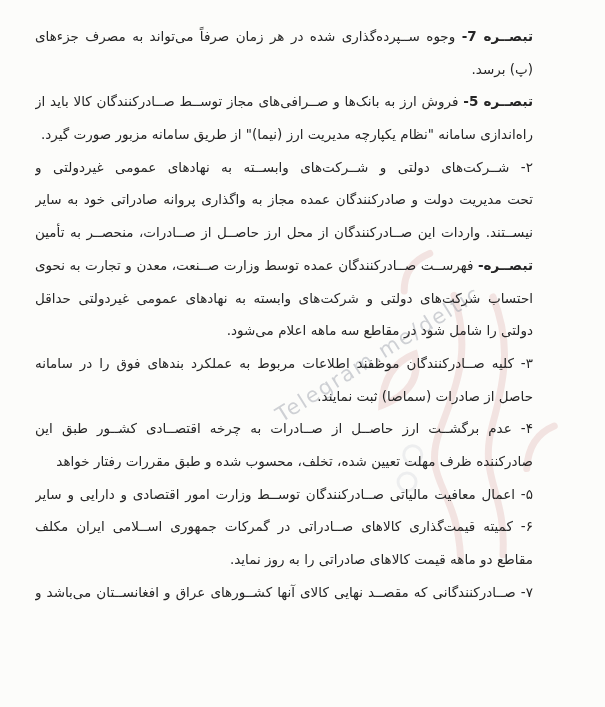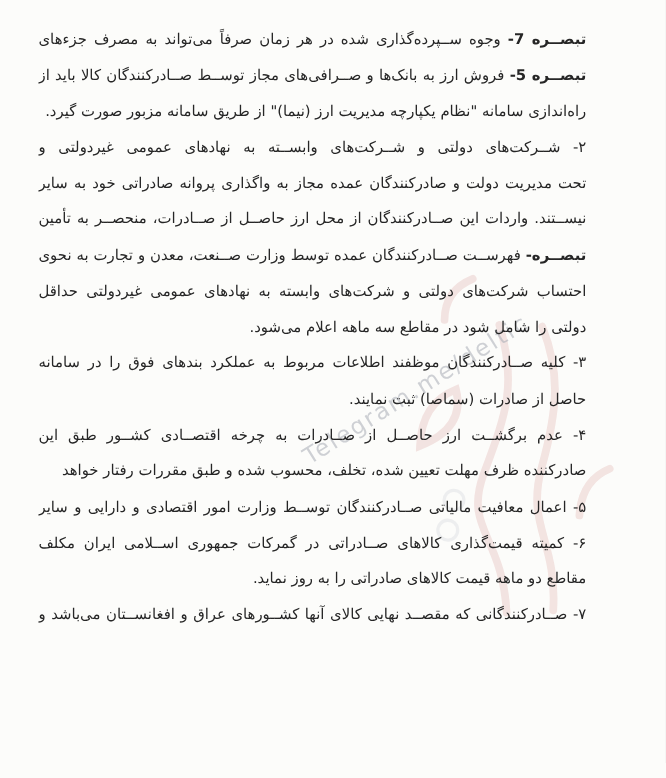--- a/index.html
+++ b/index.html
@@ -85,20 +85,21 @@
         <circle cx="60" cy="210" r="9"></circle>
         <circle cx="84" cy="196" r="9"></circle>
       </g>
     </svg>
     <div class="wm-latin">Telegram.me/deltic</div>
   </div>
 
   <div class="textblock">
 
     <div class="line"><span class="prefix">تبصــره 7-</span> <span>وجوه ســپرده‌گذاری شده در هر زمان صرفاً می‌تواند به مصرف جزءهای (الف)، (ب) و</span></div>
+    <div class="line end"><span>(پ) برسد.</span></div>
     <div class="line"><span class="prefix">تبصــره 5-</span> <span>فروش ارز به بانک‌ها و صــرافی‌های مجاز توســط صــادرکنندگان کالا باید از زمان</span></div>
     <div class="line end"><span>راه‌اندازی سامانه "نظام یکپارچه مدیریت ارز (نیما)" از طریق سامانه مزبور صورت گیرد.</span></div>
     <div class="line"><span>۲- شــرکت‌های دولتی و شــرکت‌های وابســته به نهادهای عمومی غیردولتی و شــرکت‌های</span></div>
     <div class="line"><span>تحت مدیریت دولت و صادرکنندگان عمده مجاز به واگذاری پروانه صادراتی خود به سایر واردکنندگان</span></div>
     <div class="line"><span>نیســتند. واردات این صــادرکنندگان از محل ارز حاصــل از صــادرات، منحصــر به تأمین نیازهای خود</span></div>
     <div class="line"><span class="prefix">تبصــره-</span> <span>فهرســت صــادرکنندگان عمده توسط وزارت صــنعت، معدن و تجارت به نحوی که با</span></div>
     <div class="line"><span>احتساب شرکت‌های دولتی و شرکت‌های وابسته به نهادهای عمومی غیردولتی حداقل (۸۰٪) صادرات</span></div>
     <div class="line end"><span>دولتی را شامل شود در مقاطع سه ماهه اعلام می‌شود.</span></div>
     <div class="line"><span>۳- کلیه صــادرکنندگان موظفند اطلاعات مربوط به عملکرد بندهای فوق را در سامانه مدیریت ارز</span></div>
     <div class="line end"><span>حاصل از صادرات (سماصا) ثبت نمایند.</span></div>

